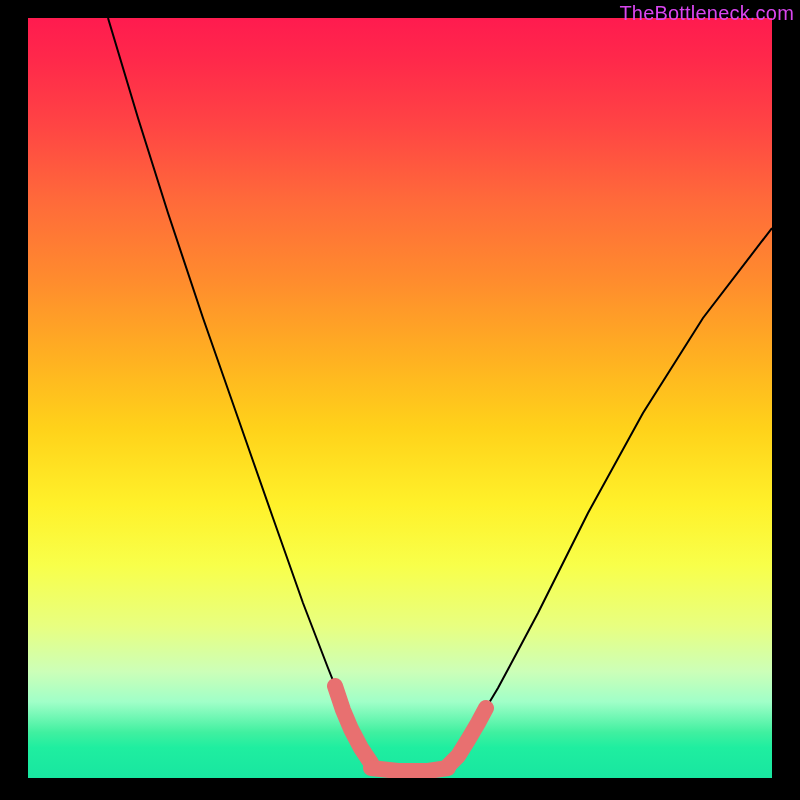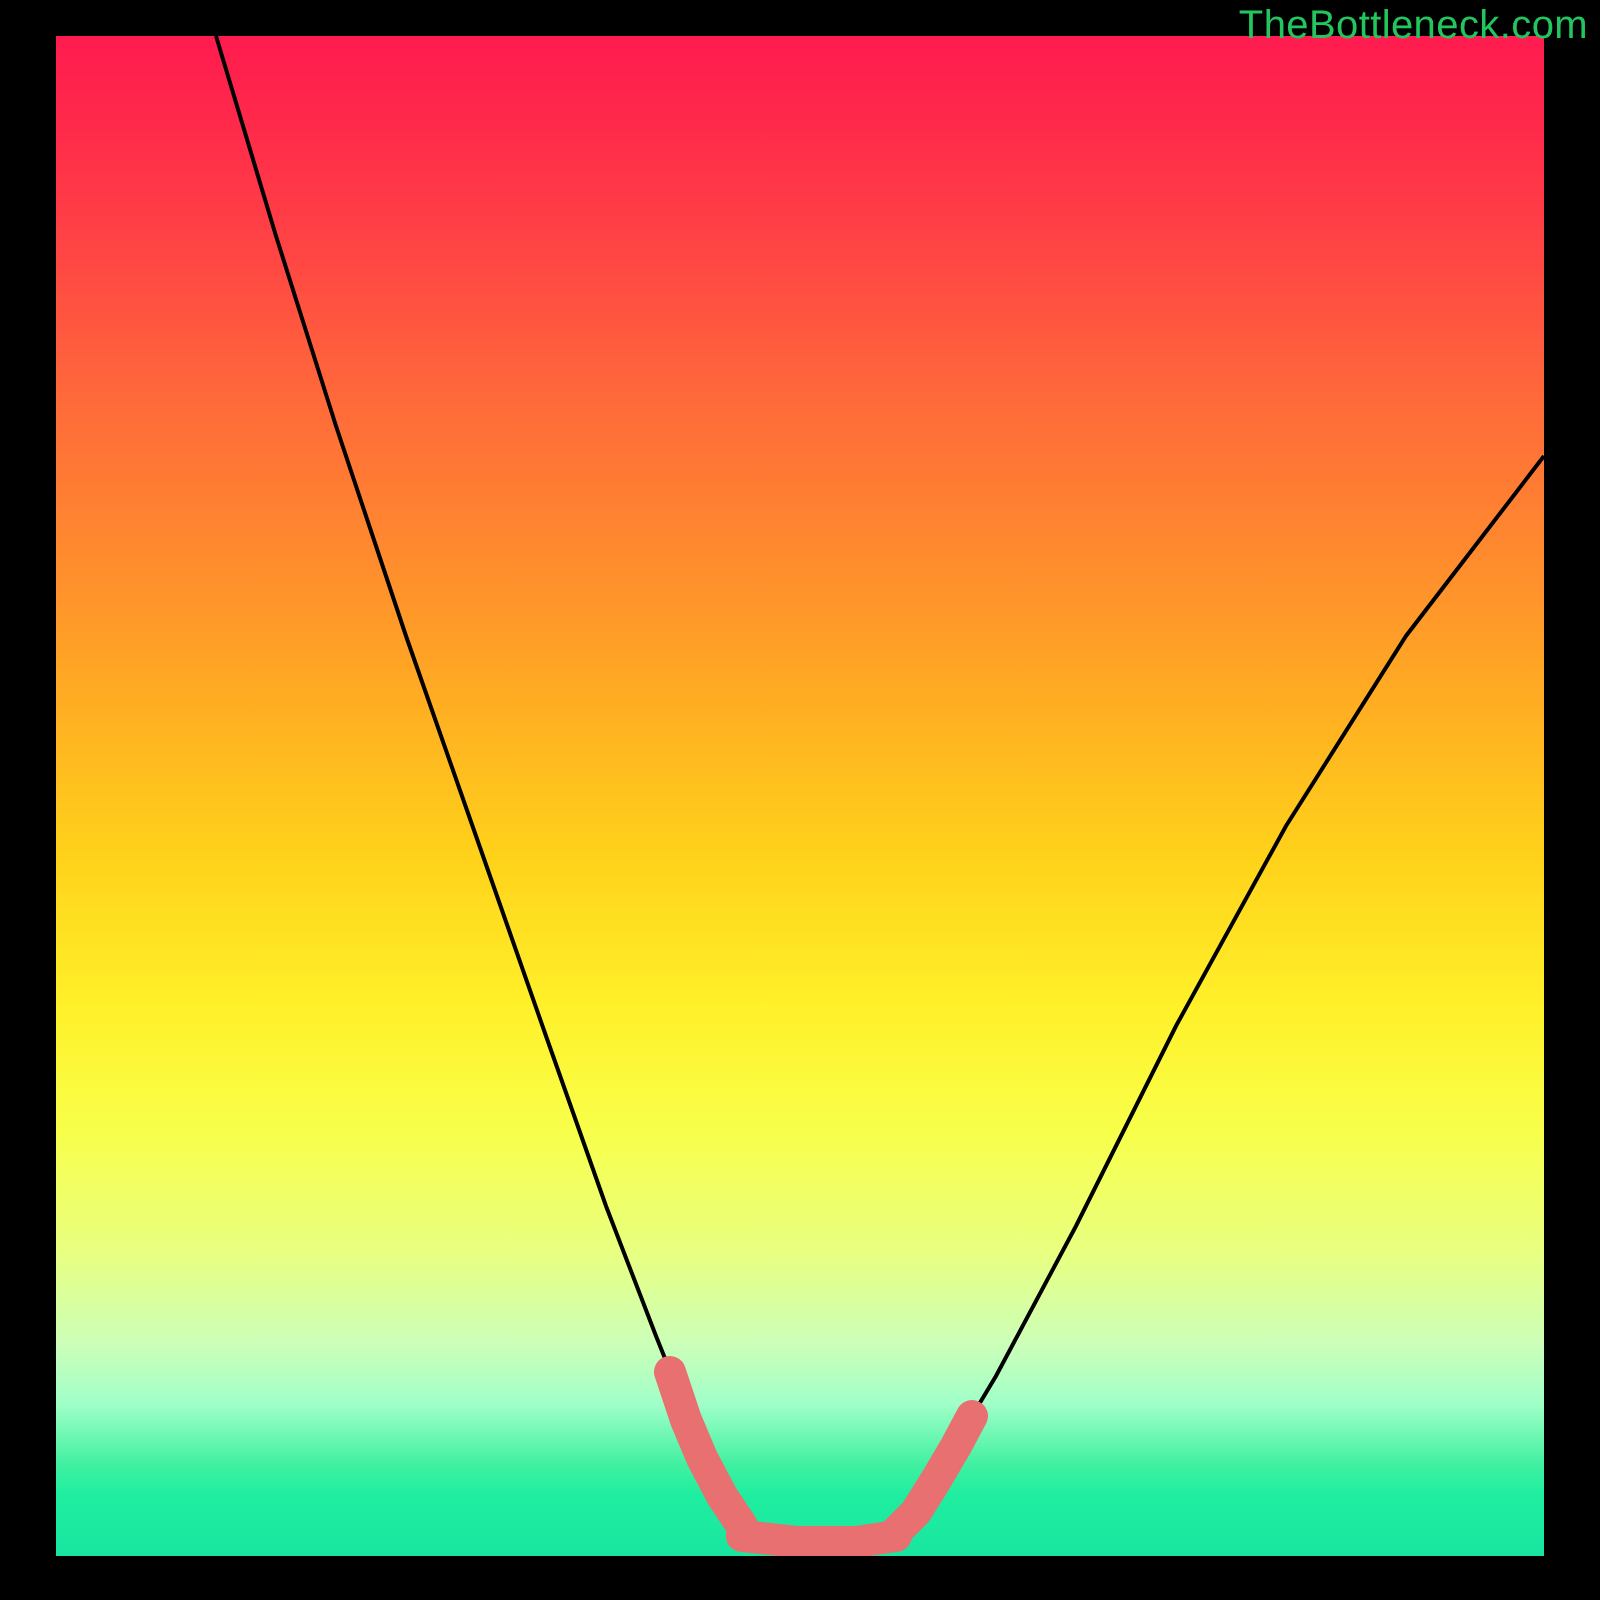--- a/index.html
+++ b/index.html
@@ -32,21 +32,21 @@
       #40f0a0 94%,
       #1feea0 96%,
       #18e6a0 100%);
   }
   .watermark {
     position: absolute;
     top: 2px;
     right: 6px;
     font-family: Arial, Helvetica, sans-serif;
     font-size: 20px;
-    color: #22c55e;
+    color: #d946ef;
     letter-spacing: 0.2px;
     user-select: none;
   }
   svg.curve {
     position: absolute;
     left: 0;
     top: 0;
     width: 744px;
     height: 760px;
   }

